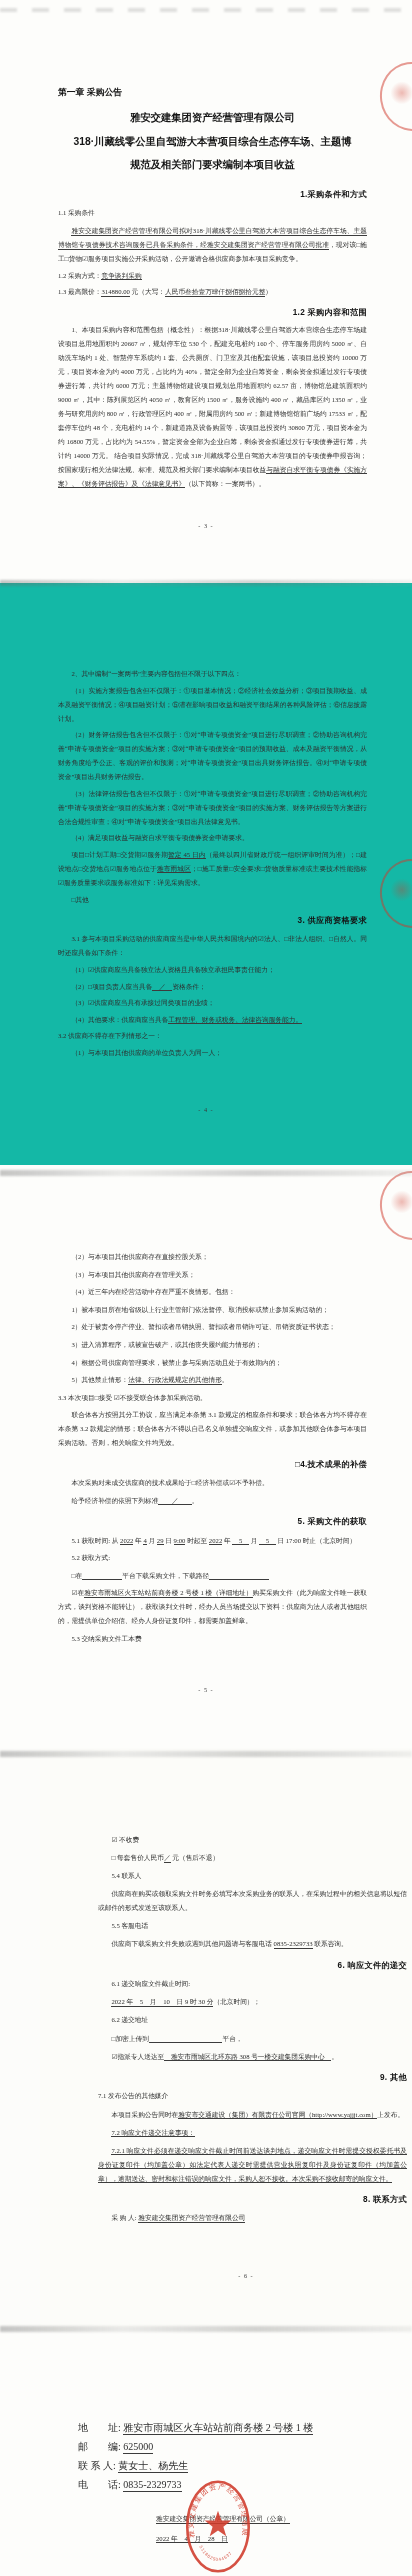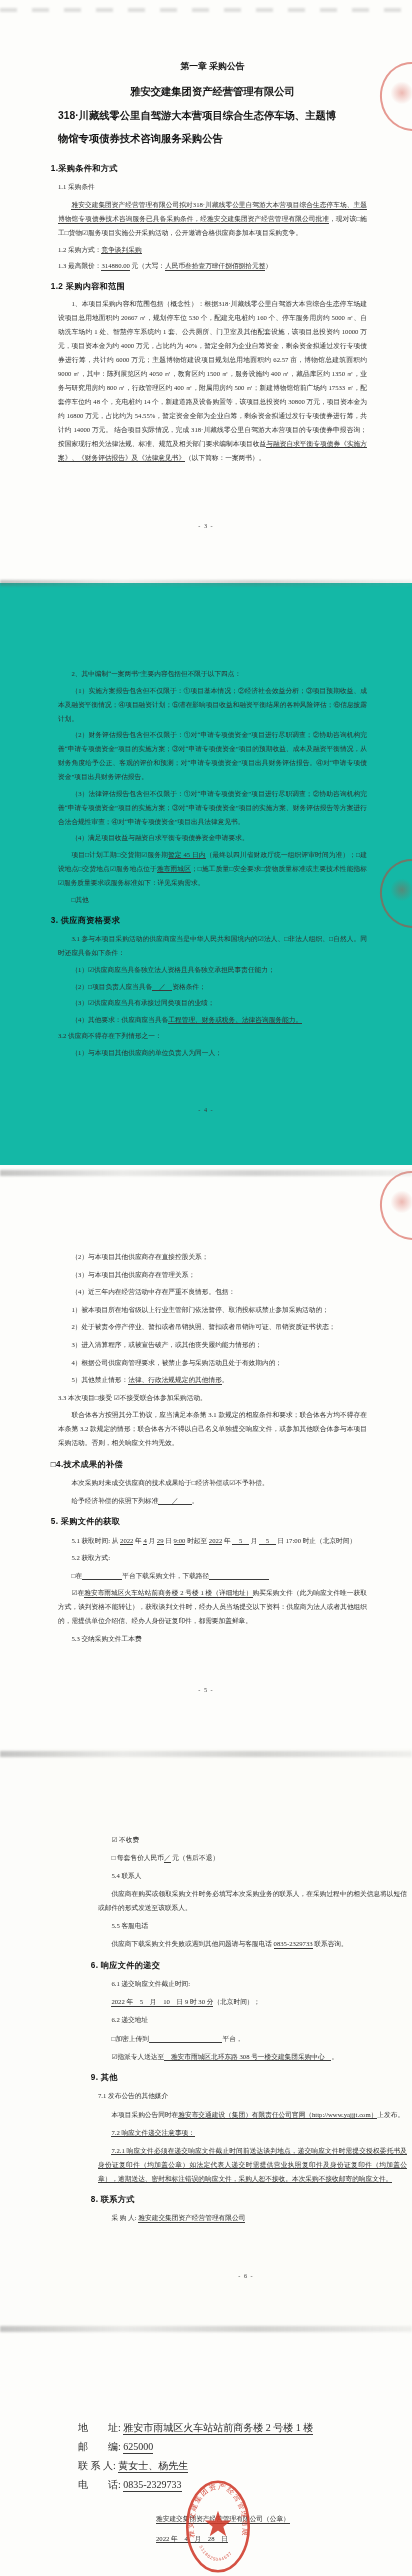--- a/index.html
+++ b/index.html
@@ -16,29 +16,29 @@
                rgba(115,115,115,.30) 62%,rgba(150,150,150,.12) 100%);
     filter:blur(1px);}
   .top-noise{position:absolute;top:8.2px;left:0;width:100%;height:3.6px;opacity:.5;
     background:repeating-linear-gradient(90deg,rgba(80,80,80,.35) 0 17.5px,rgba(80,80,80,0) 17.5px 32px);
     filter:blur(0.8px);}
   .flow{padding:0 45px 0 58px;}
   p{margin:0;font-size:6.7px;line-height:14px;text-align:justify;}
   .ind{text-indent:2em;}
   .mtp{margin-top:3.6px;}
   .mts{margin-top:2.6px;}
-  .chapter{padding-top:60px;text-align:center;font-family:"Liberation Sans",sans-serif;
+  .chapter{padding-top:86px;font-family:"Liberation Sans",sans-serif;
            font-weight:700;font-size:8.8px;line-height:13.4px;color:#161616;}
   .company{margin-top:11.3px;text-align:center;font-family:"Liberation Sans",sans-serif;
            font-weight:700;font-size:10.3px;line-height:14.4px;color:#161616;}
-  .ptitle{margin-top:5.2px;text-align:left;font-family:"Liberation Sans",sans-serif;
+  .ptitle{margin-top:5.2px;text-align:center;font-family:"Liberation Sans",sans-serif;
           font-weight:700;font-size:10.3px;line-height:23px;color:#161616;}
   .ptitle + .ptitle{margin-top:0;}
   .hx{font-family:"Liberation Sans",sans-serif;font-weight:700;font-size:8.2px;
-      line-height:15.5px;color:#141414;margin-left:-7.2px;text-align:left;letter-spacing:0.3px;}
+      line-height:15.5px;color:#141414;margin-left:-7.2px;text-align:right;letter-spacing:0.3px;}
   .mt20{margin-top:10.3px;} .mt12{margin-top:6.2px;} .mt10{margin-top:5.2px;} .mt8{margin-top:4.1px;}
   .u{border-bottom:0.5px solid #3c3c3c;padding-bottom:0.5px;white-space:pre-wrap;}
   .pageno{position:absolute;left:0;right:0;text-align:center;font-size:6.2px;color:#3a3a3a;letter-spacing:1px;}
   .edge-seal{position:absolute;right:-32px;width:60px;height:65px;border:2.6px solid rgba(207,56,41,.5);
              border-radius:50%;transform:rotate(-8deg);z-index:4;}
   .edge-seal:after{content:"";position:absolute;left:9.3px;top:15.5px;width:23px;height:23px;
              background:radial-gradient(closest-side,rgba(207,56,41,.35),rgba(207,56,41,0));}
   .contact-row{line-height:19px;font-size:10px;}
   .flow5{padding-top:87px;}
   .sign-block{position:absolute;left:156px;top:181px;width:155px;text-align:center;z-index:2;}
@@ -50,21 +50,21 @@
 
 <div class="stage">
 
   <section class="page" id="pg1">
     <div class="top-noise"></div>
     <div class="edge-seal" style="top:62px"></div>
     <div class="flow">
       <p class="chapter">第一章  采购公告</p>
       <p class="company">雅安交建集团资产经营管理有限公司</p>
       <p class="ptitle">318·川藏线零公里自驾游大本营项目综合生态停车场、主题博</p>
-      <p class="ptitle">物馆专项债券技术咨询服务采购公告</p>
+      <p class="ptitle">规范及相关部门要求编制本项目收益</p>
 
       <p class="hx mt20">1.采购条件和方式</p>
       <p class="mt8">1.1 采购条件</p>
       <p class="ind mt8"><span class="u">雅安交建集团资产经营管理有限公司拟对318·川藏线零公里自驾游大本营项目综合生态停车场、主题博物馆专项债券技术咨询服务已具备采购条件，经雅安交建集团资产经营管理有限公司批准</span><span>，现对该□施工□货物☑服务项目实施公开采购活动，公开邀请合格供应商参加本项目采购竞争。</span></p>
       <p class="mts"><span>1.2 采购方式：</span><span class="u">竞争谈判采购</span></p>
       <p class="mts"><span>1.3 最高限价：</span><span class="u">314880.00</span><span> 元（大写：</span><span class="u">人民币叁拾壹万肆仟捌佰捌拾元整</span><span>）</span></p>
 
       <p class="hx mt10">1.2 采购内容和范围</p>
       <p class="ind mts"><span>1、本项目采购内容和范围包括（概念性）：根据318·川藏线零公里自驾游大本营综合生态停车场建设项目总用地面积约 20667 ㎡，规划停车位 530 个，配建充电桩约 160 个、停车服务用房约 5000 ㎡、自动洗车场约 1 处、智慧停车系统约 1 套、公共厕所、门卫室及其他配套设施，该项目总投资约 10000 万元，项目资本金为约 4000 万元，占比约为 40%，暂定全部为企业自筹资金，剩余资金拟通过发行专项债券进行筹，共计约 6000 万元；主题博物馆建设项目规划总用地面积约 62.57 亩，博物馆总建筑面积约 9000 ㎡，其中：陈列展览区约 4050 ㎡，教育区约 1500 ㎡，服务设施约 400 ㎡，藏品库区约 1350 ㎡，业务与研究用房约 800 ㎡，行政管理区约 400 ㎡，附属用房约 500 ㎡；新建博物馆馆前广场约 17533 ㎡，配套停车位约 48 个，充电桩约 14 个，新建道路及设备购置等，该项目总投资约 30800 万元，项目资本金为约 16800 万元，占比约为 54.55%，暂定资金全部为企业自筹，剩余资金拟通过发行专项债券进行筹，共计约 14000 万元。 结合项目实际情况，完成 318·川藏线零公里自驾游大本营项目的专项债券申报咨询；按国家现行相关法律法规、标准、规范及相关部门要求编制本项目收益</span><span class="u">与融资自求平衡专项债券《实施方案》、《财务评估报告》及《法律意见书》</span><span>（以下简称：一案两书）。</span></p>
     </div>

